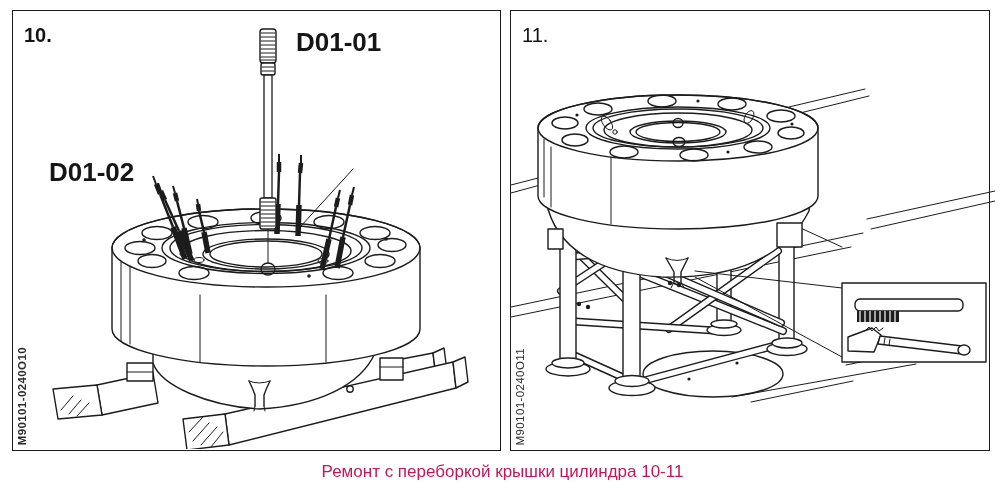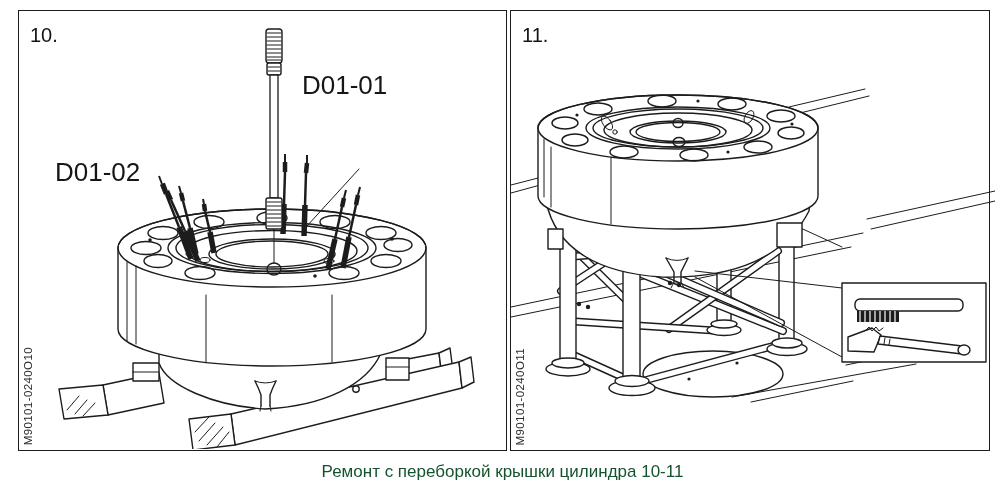--- a/index.html
+++ b/index.html
@@ -5,35 +5,35 @@
   html,body{margin:0;padding:0;background:#ffffff;}
   .page{position:relative;width:1005px;height:504px;background:#fff;
         font-family:"Liberation Sans",sans-serif;overflow:hidden;}
   .panel{position:absolute;top:10px;height:441px;border:1.6px solid #1c1c1c;background:#fff;box-sizing:border-box;}
   .panel svg{position:absolute;left:0;top:0;}
   .fig-num{position:absolute;left:11px;top:13px;font-size:20px;color:#141414;}
   .part-label{position:absolute;font-size:26px;color:#161616;white-space:nowrap;}
   .side-code{position:absolute;left:3px;bottom:5px;font-size:11.5px;color:#2b2b2b;
              writing-mode:vertical-rl;transform:rotate(180deg);letter-spacing:0.4px;}
   .caption{position:absolute;top:462px;left:0;width:100%;text-align:center;
-           font-size:17px;color:#14532d;}
+           font-size:17px;color:#be185d;}
   svg *{vector-effect:non-scaling-stroke;}
   .ln{fill:none;stroke:#1c1c1c;stroke-width:1.4;stroke-linejoin:round;stroke-linecap:round;}
   .lnthin{fill:none;stroke:#1c1c1c;stroke-width:1;stroke-linecap:round;}
   .wh{fill:#ffffff;stroke:#1c1c1c;stroke-width:1.4;stroke-linejoin:round;}
   .tube-o{fill:none;stroke:#1c1c1c;stroke-width:8;stroke-linecap:round;}
   .tube-i{fill:none;stroke:#ffffff;stroke-width:5.2;stroke-linecap:round;}
   .dot{fill:#1c1c1c;stroke:none;}
 </style>
 </head>
 <body>
 
 <div class="page">
 
-  <div class="panel" style="left:18px;width:489px;">
+  <div class="panel" style="left:12px;width:489px;font-weight:bold;">
     <svg width="486" height="438" viewBox="0 0 486 438">
 
       <g>
         <path class="wh" d="M84,374 L140,362 L145,392 L89,404 Z"></path>
         <path class="wh" d="M40,378 L84,374 L89,404 L45,408 Z"></path>
         <path class="lnthin" d="M48,399 L60,385 M56,403 L68,389 M64,405 L76,392"></path>
         <path class="wh" d="M368,352 L420,342 L423,366 L371,376 Z"></path>
         <path class="wh" d="M420,342 L431,337 L434,360 L423,366 Z"></path>
       </g>
 
@@ -136,21 +136,21 @@
         <path class="lnthin" d="M248,22 h14 M248,26 h14 M248,30 h14 M248,34 h14 M248,38 h14 M248,42 h14 M248,46 h14 M248,49 h14"></path>
         <rect class="wh" x="248" y="52" width="14" height="12" rx="2"></rect>
         <path class="lnthin" d="M249,56 h12 M249,60 h12"></path>
         <rect x="251" y="64" width="8" height="123" fill="#fff" stroke="#1c1c1c" stroke-width="1.3"></rect>
         <rect class="wh" x="247" y="187" width="16" height="31" rx="2"></rect>
         <path class="lnthin" d="M248,191 h14 M248,195 h14 M248,199 h14 M248,203 h14 M248,207 h14 M248,211 h14 M248,215 h14"></path>
       </g>
     </svg>
 
     <div class="fig-num">10.</div>
-    <div class="part-label" style="left:283px;top:16px;margin-top:43px;">D01-01</div>
+    <div class="part-label" style="left:283px;top:16px;">D01-01</div>
     <div class="part-label" style="left:36px;top:146px;text-align:center;">D01-02</div>
     <div class="side-code">M90101-0240O10</div>
   </div>
 
   <div class="panel" style="left:510px;width:480px;text-align:center;">
     <svg width="484" height="438" viewBox="0 0 484 438">
 
       <g>
         <path class="lnthin" d="M0,296 L352,222 M0,306 L340,236"></path>
         <path class="lnthin" d="M0,174 L62,158 M0,182 L66,164"></path>

